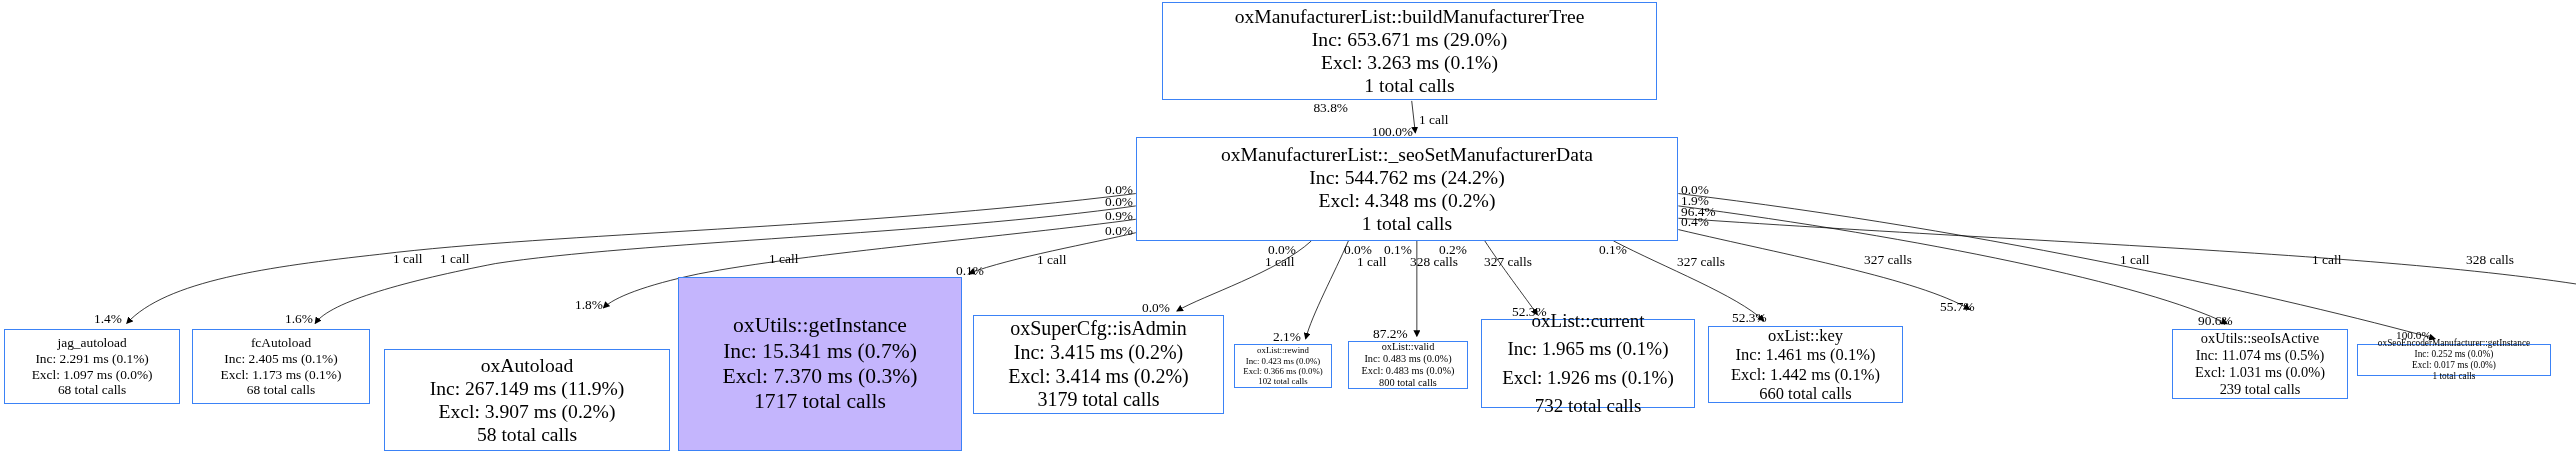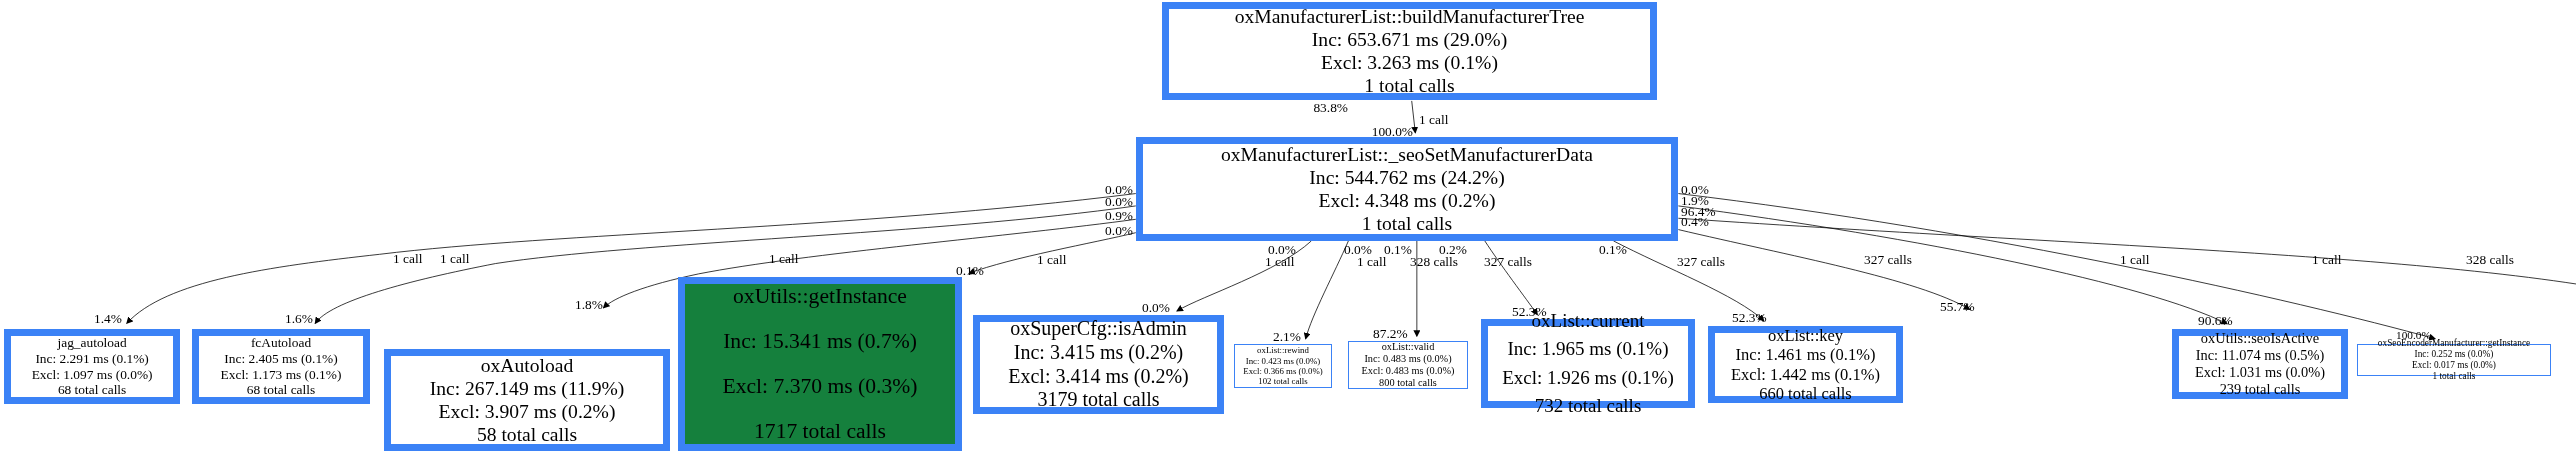--- a/index.html
+++ b/index.html
@@ -9,27 +9,27 @@
     background:#ffffff;
     font-family:"Liberation Serif","DejaVu Serif",serif;
     color:#000000;
     overflow:hidden;
   }
   .edges-svg{position:absolute;left:0;top:0;width:3105px;height:453px;}
   .node{
     position:absolute;
     box-sizing:border-box;
     background:#ffffff;
-    border:7px solid #3b82f6;
+    border:1px solid #3b82f6;
     display:flex;flex-direction:column;justify-content:center;align-items:center;
     text-align:center;white-space:nowrap;
     line-height:1.18;
   }
   .node.thin{border-width:0.5px;}
-  .node.hl{background:#15803d;justify-content:space-between;}
+  .node.hl{background:#c4b5fd;}
   .elabel{
     position:absolute;white-space:nowrap;
     font-size:13.4px;line-height:1.0;color:#000000;
   }
   .elabel.ra{transform:translateX(-100%);}
   .elabel.sm{font-size:11.3px;}
   .f38{font-size:19.6px;} .f42{font-size:21.6px;} .f40{font-size:20.6px;}
   .f39{font-size:20px;} .f37{font-size:19px;gap:6px;} .f32{font-size:16.5px;}
   .f28{font-size:14.4px;} .f26{font-size:13.4px;} .f20{font-size:10.3px;}
   .f18{font-size:9.3px;} .f17{font-size:8.8px;}

